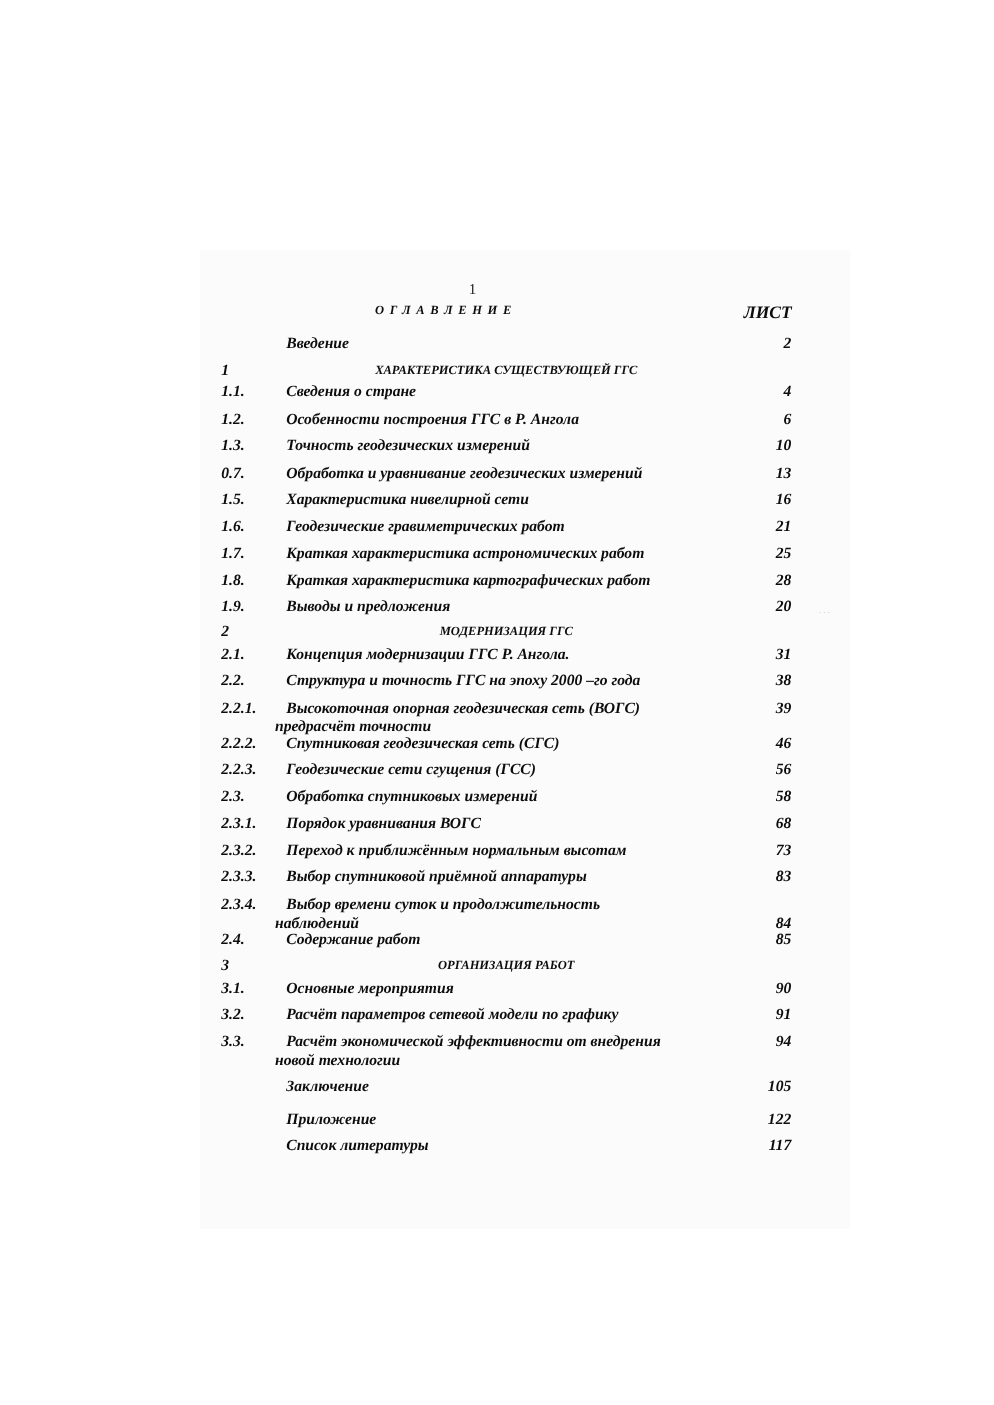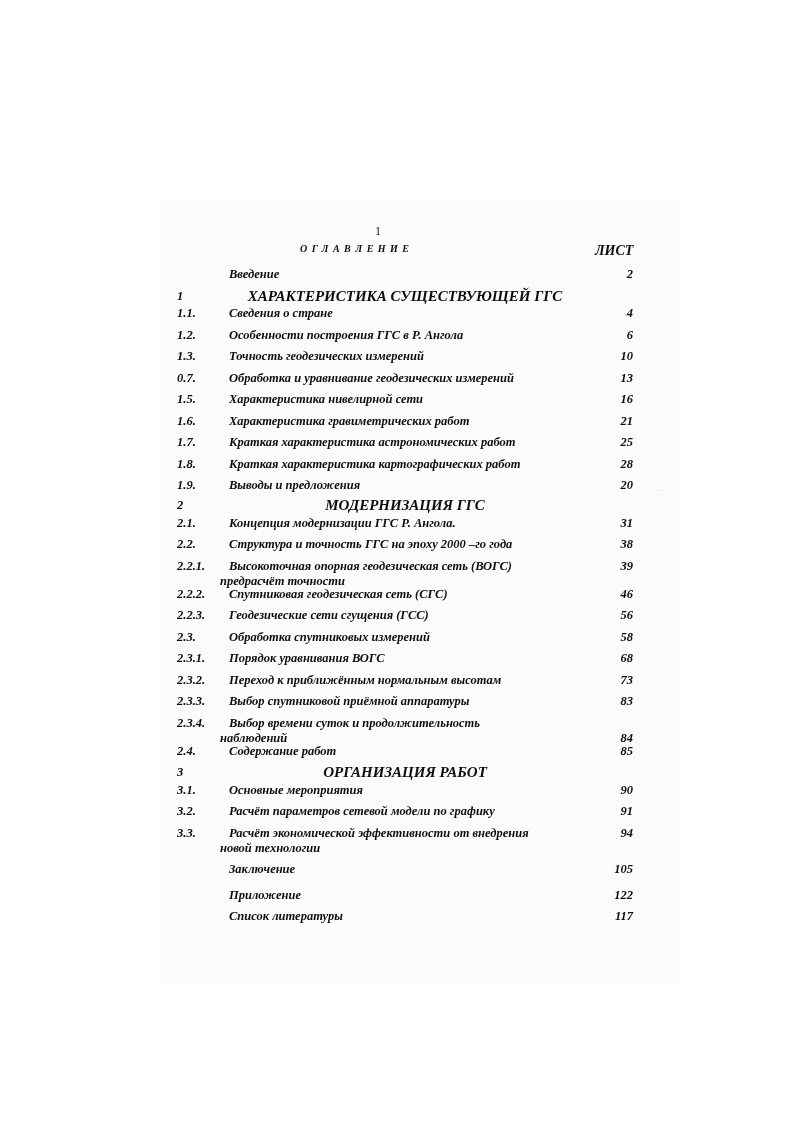--- a/index.html
+++ b/index.html
@@ -65,21 +65,21 @@
     }
     .row .pg {
       position: absolute;
       right: 0; top: 0;
       text-align: right;
     }
     .row .pg.low { top: 15px; }
     .section .txt {
       left: 0; width: 456px;
       text-align: center;
-      font-size: 15px;
+      font-size: 10px;
     }
     .noise {
       position: absolute;
       font-size: 6px;
       color: #b5b5b5;
     }
   </style>
 </head>
 <body>
 
@@ -119,21 +119,21 @@
       <span class="txt">Обработка и уравнивание геодезических  измерений</span>
       <span class="pg">13</span>
     </div>
     <div class="row" style="top: 392px;">
       <span class="num">1.5.</span>
       <span class="txt">Характеристика нивелирной сети</span>
       <span class="pg">16</span>
     </div>
     <div class="row" style="top: 414px;">
       <span class="num">1.6.</span>
-      <span class="txt">Характеристика гравиметрических работ</span>
+      <span class="txt">Геодезические гравиметрических работ</span>
       <span class="pg">21</span>
     </div>
     <div class="row" style="top: 435px;">
       <span class="num">1.7.</span>
       <span class="txt">Краткая характеристика астрономических работ</span>
       <span class="pg">25</span>
     </div>
     <div class="row" style="top: 457px;">
       <span class="num">1.8.</span>
       <span class="txt">Краткая характеристика картографических работ</span>

